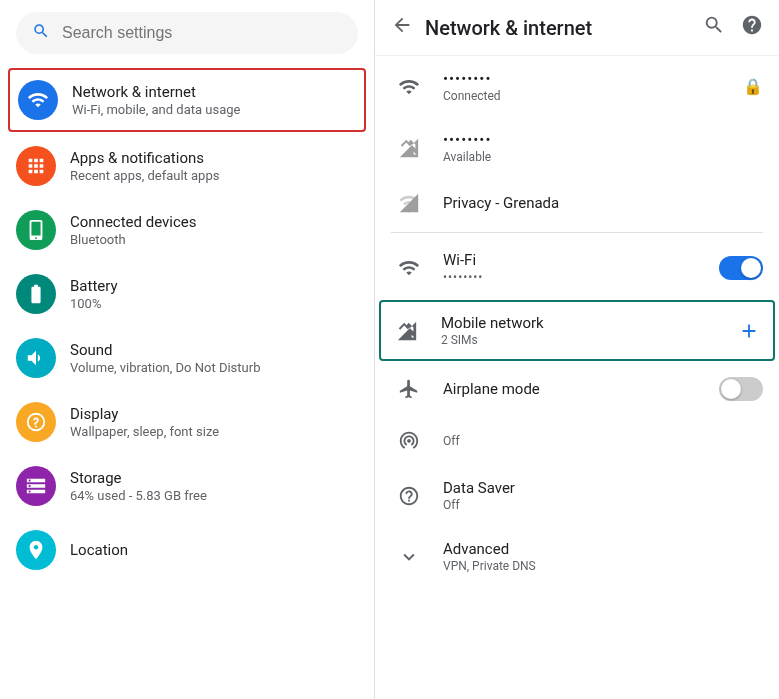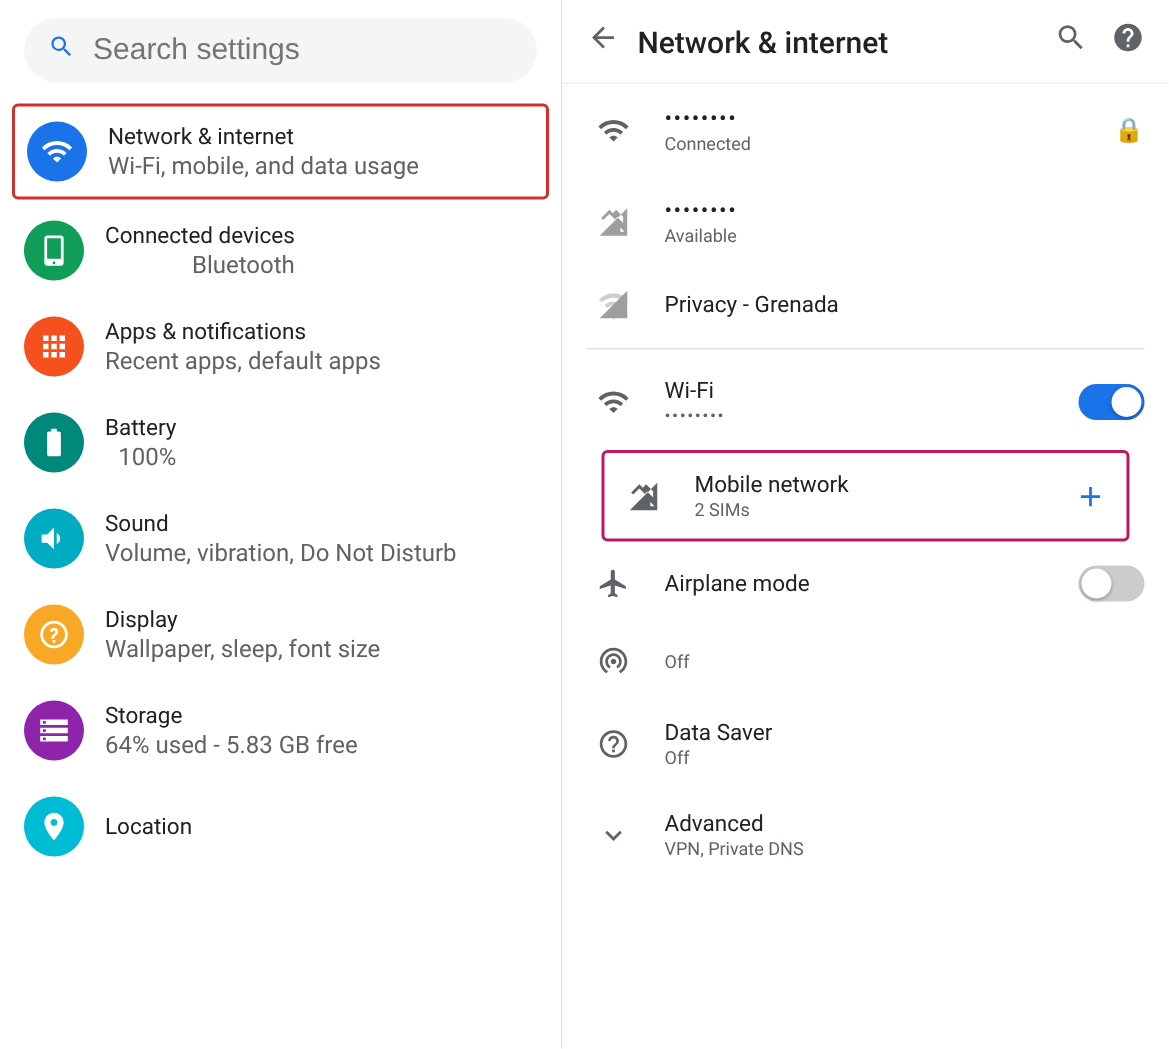--- a/index.html
+++ b/index.html
@@ -32,21 +32,21 @@
       padding: 10px 16px;
       gap: 12px;
     }
     .search-bar .search-icon-wrap {
       color: #1a73e8;
       font-size: 18px;
     }
     .search-bar input {
       border: none;
       background: transparent;
-      font-size: 20px;
+      font-size: 16px;
       color: #4d7c0f;
       outline: none;
       width: 100%;
     }
 
     .settings-list {
       flex: 1;
       overflow-y: auto;
     }
 
@@ -84,24 +84,23 @@
     .icon-purple { background: #8e24aa; }
     .icon-indigo { background: #3949ab; }
     .icon-cyan { background: #00bcd4; }
 
     .settings-item .item-text .title {
       font-size: 15px;
       font-weight: 400;
       color: #202124;
     }
     .settings-item .item-text .subtitle {
-      font-size: 16px;
+      font-size: 13px;
       color: #5f6368;
       margin-top: 1px;
-      text-align: right;
     }
 
     
     .right-panel {
       width: 404px;
       height: 699px;
       background: #fff;
       display: flex;
       flex-direction: column;
       overflow-y: auto;
@@ -142,23 +141,23 @@
 
     .right-item {
       display: flex;
       align-items: center;
       padding: 14px 16px;
       cursor: pointer;
       border-bottom: none;
       position: relative;
     }
     .right-item.highlighted {
-      border: 2px solid #be185d;
+      border: 2px solid #0f766e;
       border-radius: 4px;
-      margin: 2px 26px;
+      margin: 2px 4px;
       padding: 12px 8px;
     }
 
     .right-item .r-icon {
       width: 36px;
       display: flex;
       align-items: center;
       justify-content: center;
       margin-right: 16px;
       color: #5f6368;
@@ -260,40 +259,40 @@
           <path d="M1 9l2 2c4.97-4.97 13.03-4.97 18 0l2-2C16.93 2.93 7.08 2.93 1 9zm8 8l3 3 3-3c-1.65-1.66-4.34-1.66-6 0zm-4-4l2 2c2.76-2.76 7.24-2.76 10 0l2-2C15.14 9.14 8.87 9.14 5 13z"></path>
         </svg>
       </div>
       <div class="item-text">
         <div class="title">Network &amp; internet</div>
         <div class="subtitle">Wi-Fi, mobile, and data usage</div>
       </div>
     </div>
 
     <div class="settings-item">
+      <div class="icon-circle icon-orange">
+        <svg width="22" height="22" viewBox="0 0 24 24" fill="white">
+          <path d="M4 8h4V4H4v4zm6 12h4v-4h-4v4zm-6 0h4v-4H4v4zm0-6h4v-4H4v4zm6 0h4v-4h-4v4zm6-10v4h4V4h-4zm-6 4h4V4h-4v4zm6 6h4v-4h-4v4zm0 6h4v-4h-4v4z"></path>
+        </svg>
+      </div>
+      <div class="item-text">
+        <div class="title">Apps &amp; notifications</div>
+        <div class="subtitle">Recent apps, default apps</div>
+      </div>
+    </div>
+
+    <div class="settings-item">
       <div class="icon-circle icon-green">
         <svg width="22" height="22" viewBox="0 0 24 24" fill="white">
           <path d="M17 1H7c-1.1 0-2 .9-2 2v18c0 1.1.9 2 2 2h10c1.1 0 2-.9 2-2V3c0-1.1-.9-2-2-2zm-5 21c-.55 0-1-.45-1-1s.45-1 1-1 1 .45 1 1-.45 1-1 1zm5-4H7V3h10v15z"></path>
         </svg>
       </div>
       <div class="item-text">
         <div class="title">Connected devices</div>
         <div class="subtitle">Bluetooth</div>
-      </div>
-    </div>
-
-    <div class="settings-item">
-      <div class="icon-circle icon-orange">
-        <svg width="22" height="22" viewBox="0 0 24 24" fill="white">
-          <path d="M4 8h4V4H4v4zm6 12h4v-4h-4v4zm-6 0h4v-4H4v4zm0-6h4v-4H4v4zm6 0h4v-4h-4v4zm6-10v4h4V4h-4zm-6 4h4V4h-4v4zm6 6h4v-4h-4v4zm0 6h4v-4h-4v4z"></path>
-        </svg>
-      </div>
-      <div class="item-text">
-        <div class="title">Apps &amp; notifications</div>
-        <div class="subtitle">Recent apps, default apps</div>
       </div>
     </div>
 
     <div class="settings-item">
       <div class="icon-circle icon-dark-green">
         <svg width="22" height="22" viewBox="0 0 24 24" fill="white">
           <path d="M15.67 4H14V2h-4v2H8.33C7.6 4 7 4.6 7 5.33v15.33C7 21.4 7.6 22 8.33 22h7.33c.74 0 1.34-.6 1.34-1.33V5.33C17 4.6 16.4 4 15.67 4z"></path>
         </svg>
       </div>
       <div class="item-text">

